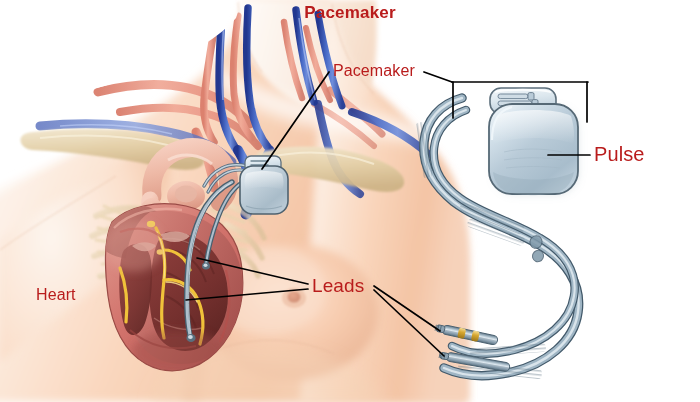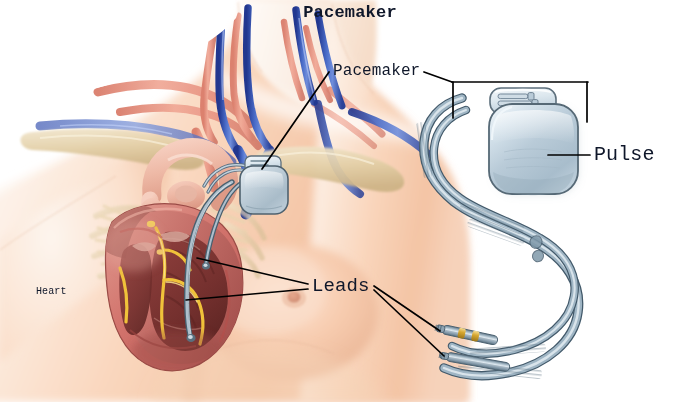--- a/index.html
+++ b/index.html
@@ -15,38 +15,38 @@
     overflow:hidden;
     background:#ffffff;
   }
   #art{
     position:absolute;
     left:0; top:0;
     width:700px; height:402px;
   }
   .lbl{
     position:absolute;
-    color:#0f172a;
-    font-family:Liberation Mono, monospace;
+    color:#b91c1c;
+    font-family:Liberation Sans, sans-serif;
     white-space:pre;
     line-height:1.06;
     letter-spacing:.1px;
   }
   #title-label{
     left:0; top:4px;
     width:700px;
     text-align:center;
     font-size:17px;
     font-weight:bold;
     letter-spacing:.2px;
   }
   #pacemaker-label{ left:333px; top:63px; font-size:16px; }
   #pulse-generator-label{ left:594px; top:144px; font-size:20px; }
   #leads-label{ left:312px; top:276px; font-size:19px; }
-  #heart-label{ left:36px; top:287px; font-size:10px; }
+  #heart-label{ left:36px; top:287px; font-size:16px; }
 </style>
 </head>
 <body>
 
 <div id="figure">
 
   <svg id="art" viewBox="0 0 700 402">
     <defs>
 
       <linearGradient id="gSkinBody" x1="0" y1="0" x2="1" y2="0.35">

